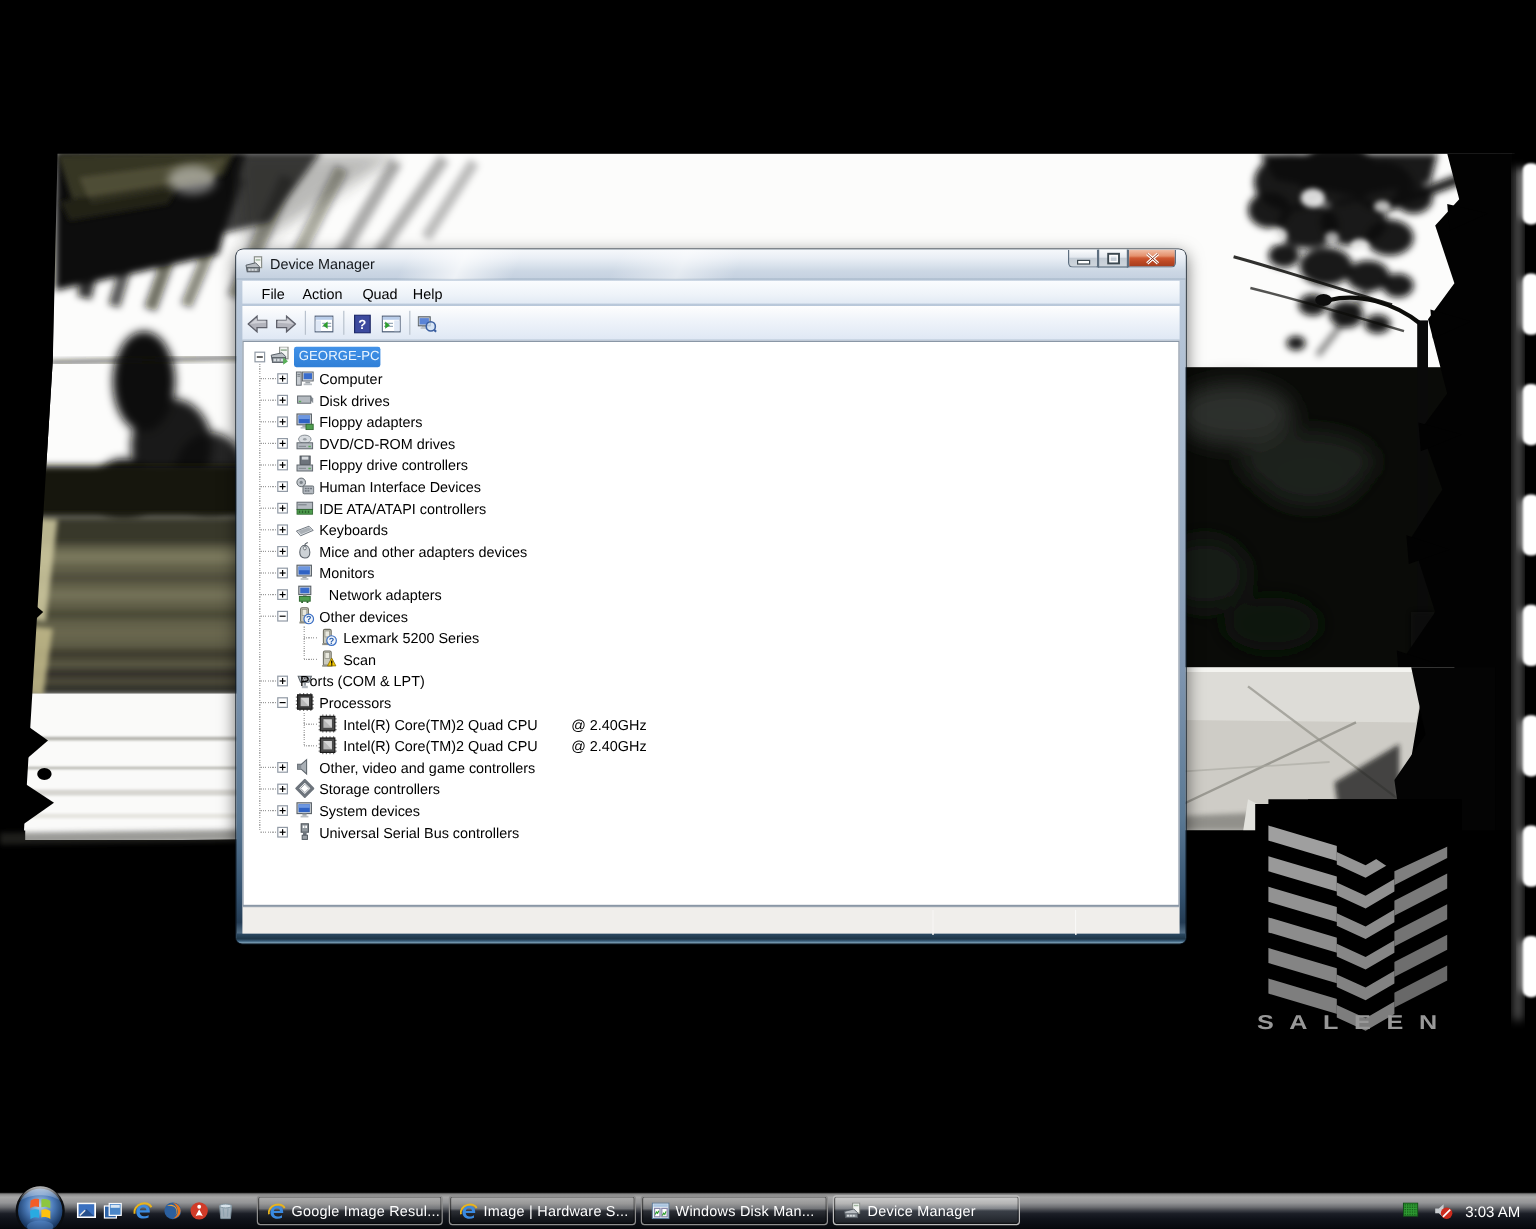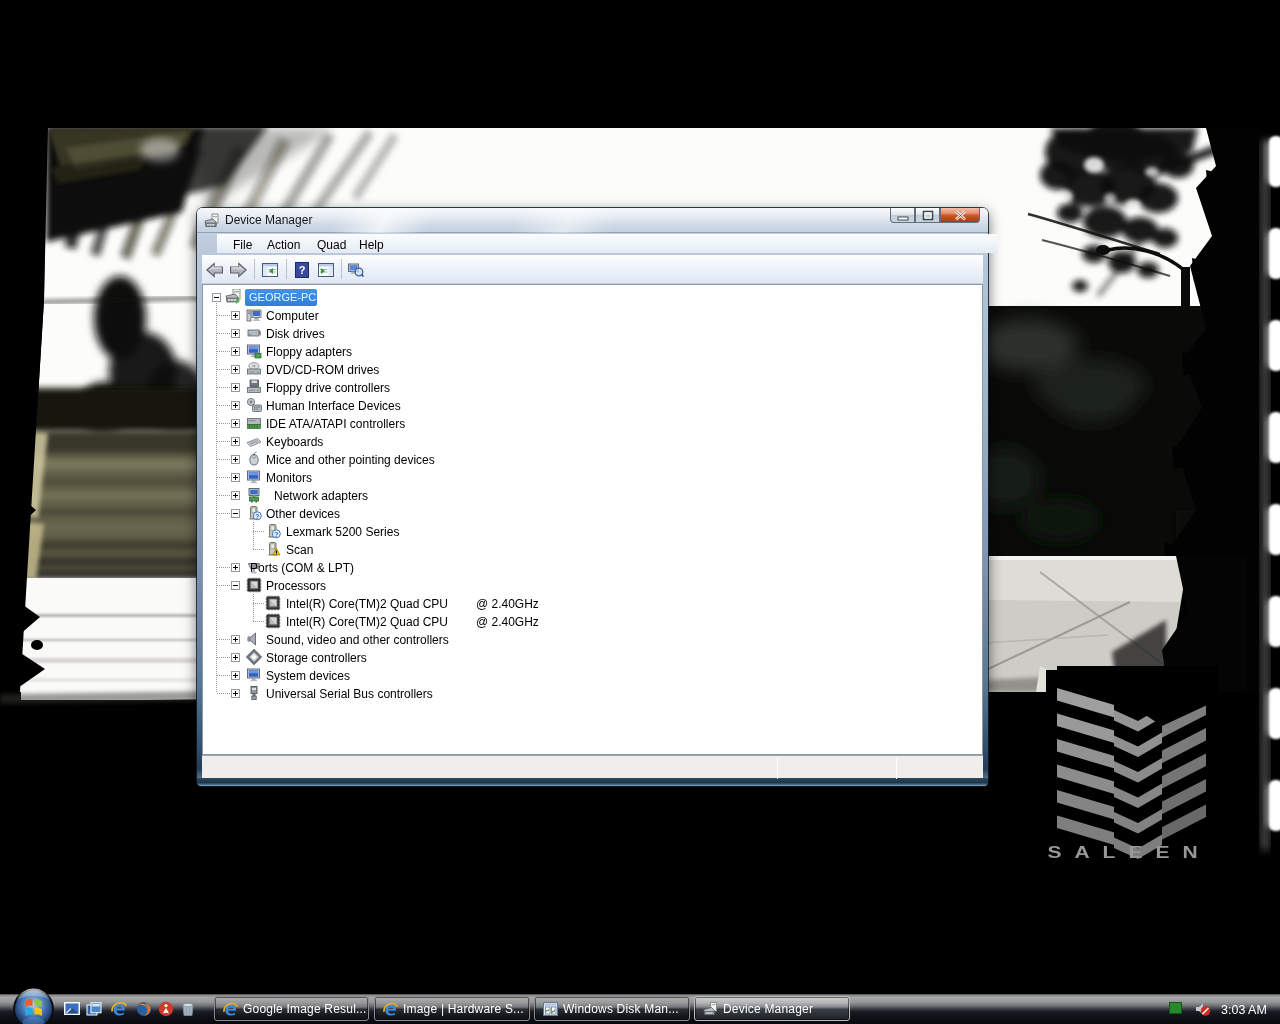--- a/index.html
+++ b/index.html
@@ -10,21 +10,21 @@
  border-bottom:1px solid #8fa1b5}
 #tsheen{position:absolute;left:0;top:0;width:791px;height:25px;border-radius:5px 5px 0 0;
  background:linear-gradient(115deg,rgba(255,255,255,0) 18%,rgba(255,255,255,.7) 24%,rgba(255,255,255,0) 30%,rgba(255,255,255,0) 40%,rgba(255,255,255,.5) 47%,rgba(255,255,255,0) 53%)}
 #ttext{position:absolute;left:28px;top:5px;font-size:12px;color:#15181c}
 #ticon{position:absolute;left:7px;top:5px;width:16px;height:16px}
 .capbtn{position:absolute;top:0;height:15px;border:1px solid #5e6f80;border-top:none}
 #bmin{left:693px;width:25px;border-radius:0 0 0 4px;background:linear-gradient(180deg,#fcfdfe 0%,#e3e8ee 45%,#c3ccd5 52%,#cfd6dd 100%)}
 #bmax{left:718px;width:25px;background:linear-gradient(180deg,#fcfdfe 0%,#e3e8ee 45%,#c3ccd5 52%,#cfd6dd 100%)}
 #bclo{left:743px;width:40px;border-radius:0 0 4px 0;background:linear-gradient(180deg,#f2c0a8 0%,#e4906c 38%,#cf5a33 50%,#bc4823 72%,#a63d1e 100%)}
 .glyph{position:absolute;top:0;left:0}
-#menubar{position:absolute;left:20px;top:26px;width:781px;height:19px;
+#menubar{position:absolute;left:5px;top:26px;width:781px;height:19px;
  background:linear-gradient(180deg,#fafcfe 0%,#eef3f9 60%,#e2eaf4 100%)}
 #menubar span{position:absolute;top:4px;font-size:12px;color:#000}
 #toolbar{position:absolute;left:5px;top:47px;width:781px;height:29px;
  background:linear-gradient(180deg,#fefefe 0%,#f0f4fa 40%,#dfe8f4 100%);border-bottom:1px solid #c6cfdc}
 .tsep{position:absolute;top:4px;width:1px;height:20px;background:#b9c2ce}
 #treebox{position:absolute;left:5px;top:76px;width:781px;height:471px;background:#fff;border:1px solid #8a97a6}
 #wbottom{position:absolute;left:0;top:570px;width:791px;height:8px;background:linear-gradient(180deg,#2c4a63 0%,#1d3547 55%,#3c607d 78%,#88abc0 100%);border-radius:0 0 4px 4px}
 #statusbar{position:absolute;left:5px;top:547px;width:781px;height:23px;background:#f0eeeb;border-top:1px solid #9aa5b1}
 .ssep{position:absolute;top:2px;width:1px;height:21px;background:#d9d5d0;border-right:1px solid #fff}
 #tree{position:absolute;left:202px;top:285px;width:779px;height:469px;font-size:12px;color:#000}
@@ -459,21 +459,21 @@
 <div class="ebox plus" style="left:29px;top:170px">
       <i></i>
       <b></b>
     </div>
 <div class="icon16" style="left:44px;top:166px"><svg width="16" height="16" viewBox="0 0 16 16">
         <path d="M8,14 C5.2,14 3.8,12 3.8,9.2 C3.8,5.8 5.6,3.4 8,3.4 C10.4,3.4 12.2,5.8 12.2,9.2 C12.2,12 10.8,14 8,14 Z" fill="#cdd2d6" stroke="#5d646b" stroke-width="0.9"></path>
         <line x1="8" y1="3.6" x2="8" y2="7.5" stroke="#5d646b" stroke-width="0.8"></line>
         <path d="M8,3.4 C8,1.8 9.5,1.5 10.5,1" stroke="#5d646b" stroke-width="0.9" fill="none"></path>
         <rect x="6.8" y="4.5" width="2.4" height="2.6" rx="1" fill="#eef1f3" stroke="#5d646b" stroke-width="0.6"></rect>
       </svg></div>
-<div class="lbl" style="left:64px;top:168px">Mice and other pointing devices</div>
+<div class="lbl" style="left:64px;top:168px">Mice and other adapters devices</div>
 <div class="doth" style="left:15px;top:192px;width:14px"></div>
 <div class="ebox plus" style="left:29px;top:188px">
       <i></i>
       <b></b>
     </div>
 <div class="icon16" style="left:44px;top:184px"><svg width="16" height="16" viewBox="0 0 16 16">
         <rect x="1.5" y="2" width="12" height="9" fill="#cfd4d8" stroke="#565d64" stroke-width="0.9"></rect>
         <rect x="2.8" y="3.2" width="9.4" height="6.6" fill="#2f62c4"></rect>
         <rect x="2.8" y="3.2" width="9.4" height="3" fill="#6d97e0"></rect>
         <rect x="6" y="11" width="3.5" height="1.8" fill="#9aa0a6"></rect>
@@ -599,21 +599,21 @@
 <div class="lbl" style="left:274px;top:330px">@ 2.40GHz</div>
 <div class="doth" style="left:15px;top:354px;width:14px"></div>
 <div class="ebox plus" style="left:29px;top:350px">
       <i></i>
       <b></b>
     </div>
 <div class="icon16" style="left:44px;top:346px"><svg width="16" height="16" viewBox="0 0 16 16">
         <polygon points="2,6 5,6 9.5,2 9.5,14 5,10 2,10" fill="#aab0b6" stroke="#5d646b" stroke-width="0.9"></polygon>
         <polygon points="2,6 5,6 5,10 2,10" fill="#878e95"></polygon>
       </svg></div>
-<div class="lbl" style="left:64px;top:348px">Sound, video and other controllers</div>
+<div class="lbl" style="left:64px;top:348px">Other, video and game controllers</div>
 <div class="doth" style="left:15px;top:372px;width:14px"></div>
 <div class="ebox plus" style="left:29px;top:368px">
       <i></i>
       <b></b>
     </div>
 <div class="icon16" style="left:44px;top:364px"><svg width="16" height="16" viewBox="0 0 16 16">
         <polygon points="8,1.5 14.5,8 8,14.5 1.5,8" fill="none" stroke="#6d747c" stroke-width="2.6"></polygon>
         <polygon points="8,4.5 11.5,8 8,11.5 4.5,8" fill="#fff" stroke="#9aa0a6" stroke-width="0.8"></polygon>
       </svg></div>
 <div class="lbl" style="left:64px;top:366px">Storage controllers</div>

